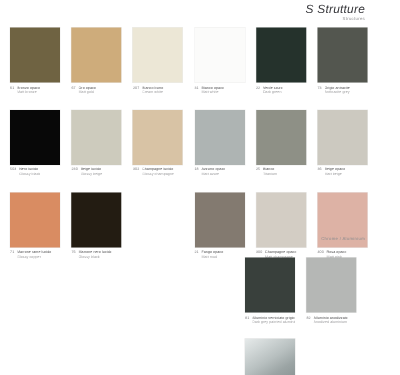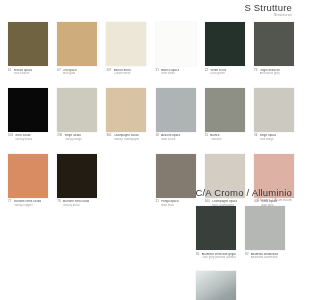--- a/index.html
+++ b/index.html
@@ -17,20 +17,21 @@
   .section-head{
     position:absolute;
     text-align:right;
     line-height:1;
   }
   .section-head .code{
     font-size:9.5px;
     letter-spacing:.2px;
     color:#36363a;
     white-space:nowrap;
+    font-style:italic;
   }
   .section-head .code .k{font-weight:400;}
   .section-head .sub{
     font-size:3.4px;
     letter-spacing:.25px;
     color:#8d8d8f;
     margin-top:1.5px;
     white-space:nowrap;
   }
   #head-s{right:8px;top:3px;}
@@ -294,24 +295,20 @@
             <div class="names">
               <div class="it">Rosa opaco</div>
               <div class="en">Matt pink</div>
             </div>
           </div>
         </div>
       </div>
     </div>
 
   <div class="section-head" id="head-ca">
-    <div class="code">
-      <span class="k">C/A</span>
-      <span>Cromo / Alluminio</span>
-    </div>
     <div class="sub">Chrome / Aluminium</div>
   </div>
 
   <div class="grid-ca" id="grid-cromo">
       <div class="row">
         <div class="cell">
           <div class="chip" style="background: rgb(57, 64, 60);"></div>
           <div class="meta">
             <div class="num">81</div>
             <div class="names">

